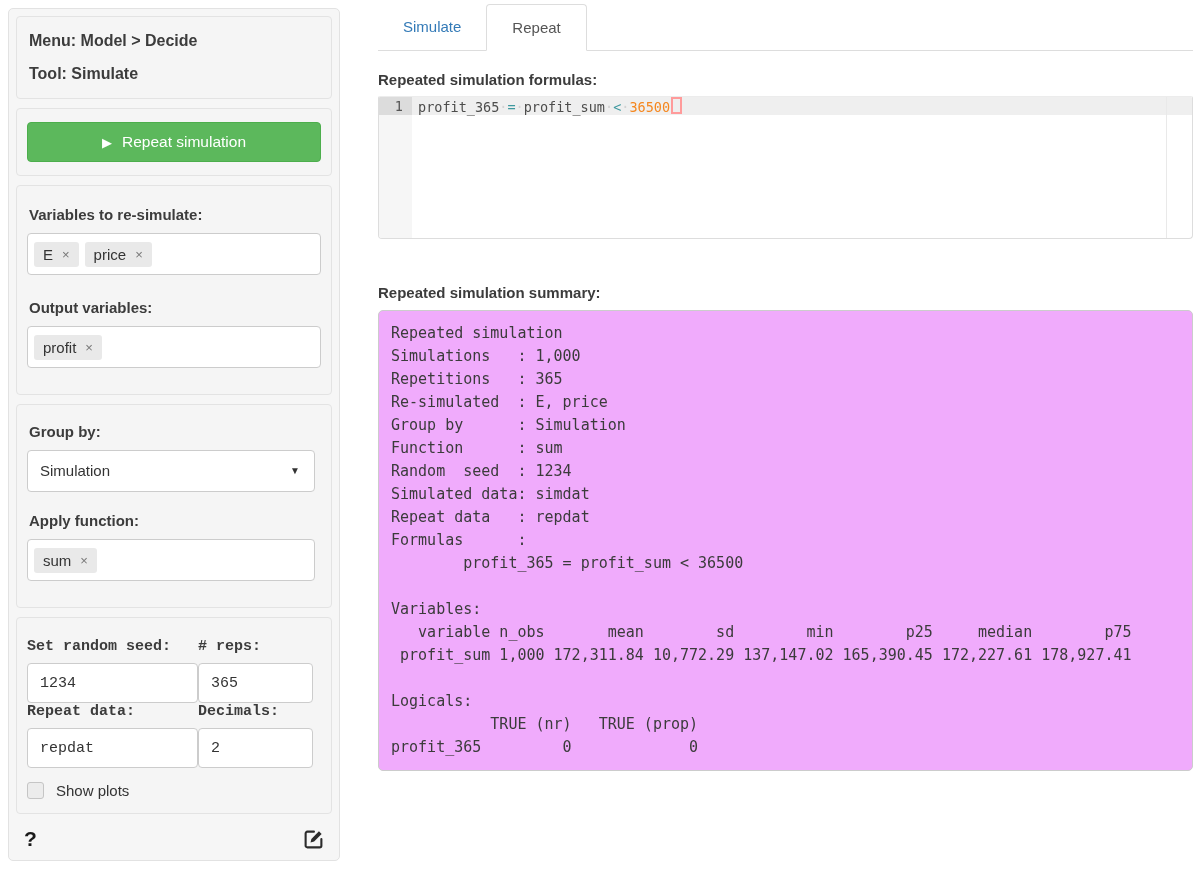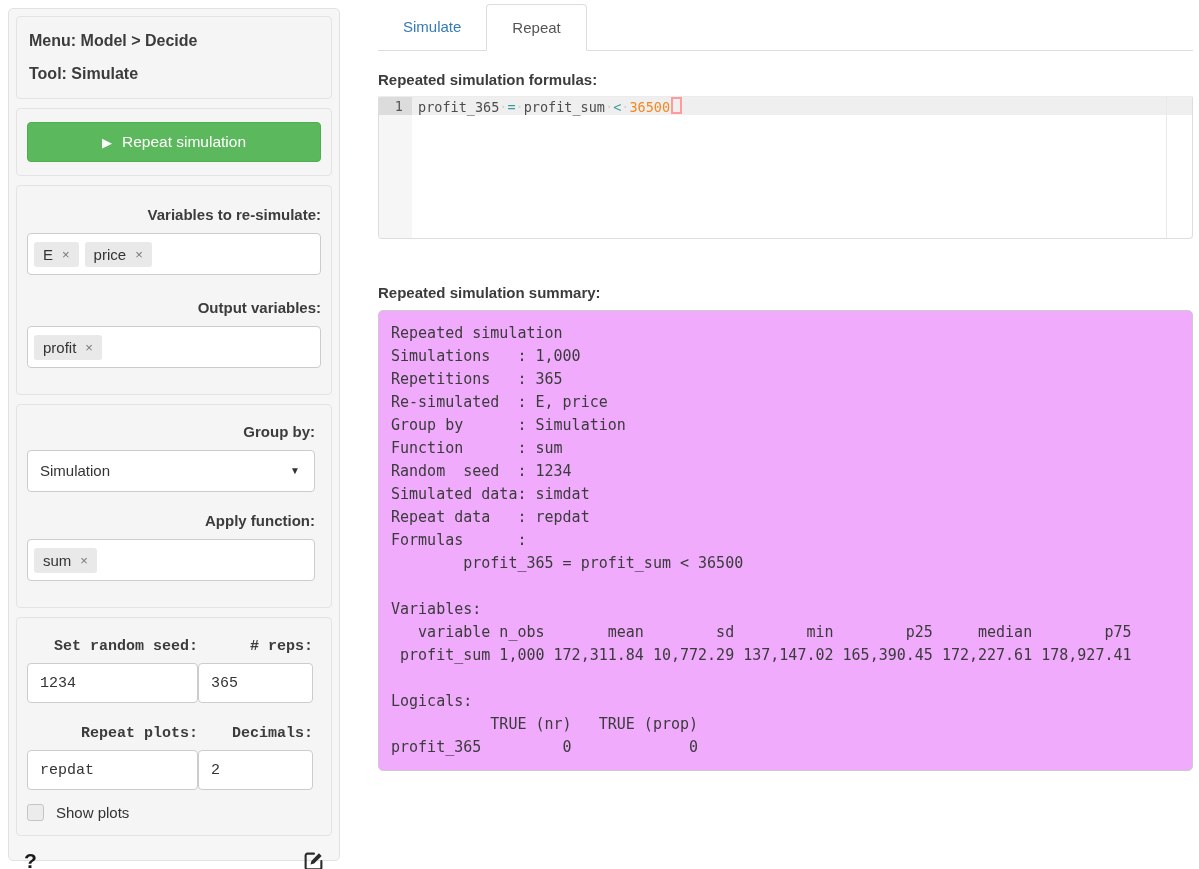--- a/index.html
+++ b/index.html
@@ -18,40 +18,40 @@
 
   .swell-btn { padding:13px 10px; }
   .btn-green { display:flex; align-items:center; justify-content:center; gap:10px;
                width:100%; height:40px; background:var(--green,#5cb85c);
                border:1px solid var(--green-border,#4cae4c); border-radius:4px;
                color:#fff; font-size:15.5px; cursor:pointer; font-family:inherit; }
   .play { font-size:13px; line-height:1; }
 
   .swell-form { padding:20px 10px 26px 10px; }
   .swell-form2 { padding:18px 16px 26px 10px; }
-  .flabel { font-weight:bold; font-size:15px; color:#3c3c3c; margin:0 0 10px 2px;text-align:right; }
+  .flabel { font-weight:bold; font-size:15px; color:#3c3c3c; margin:0 0 10px 2px; }
   .tagbox { background:#fff; border:1px solid #ccc; border-radius:4px; height:40px;
             display:flex; align-items:center; padding:0 6px; gap:6px; }
   .tagbox.mb { margin-bottom:24px; }
   .tag { background:#e9e9e9; border-radius:3px; padding:4px 9px; font-size:15px;
          color:#333; display:inline-flex; align-items:center; gap:9px; white-space:nowrap; }
   .tag .x { color:#777; font-size:13px; cursor:pointer; }
 
   .selectbox { position:relative; background:#fff; border:1px solid #ccc; border-radius:4px;
                height:40px; line-height:40px; padding:0 12px; font-size:15px; color:#333;
                cursor:pointer; margin-bottom:20px; }
   .selectbox .caret { position:absolute; right:14px; top:0; line-height:40px;
                       font-size:10px; color:#333; }
 
   .grid2 { display:flex; gap:0;font-family:Liberation Mono, monospace; }
   .col-l { width:171px; } .col-r { width:115px; }
   .tinput { width:100%; height:40px; border:1px solid #ccc; border-radius:4px;
             padding:0 12px; box-sizing:border-box; font-size:15px; color:#333;
             font-family:inherit; background:#fff; }
-  .row-gap { margin-bottom:22px; }
+  .row-gap { margin-bottom:0; }
   .chkrow { display:flex; align-items:center; gap:12px; margin-top:14px; }
   .chk { width:15px; height:15px; background:#ececec; border:1px solid #c5c5c5;
          border-radius:3px; cursor:pointer; }
   .chklabel { font-size:15px; color:#333; }
 
   .iconrow { display:flex; justify-content:space-between; align-items:center;
              padding:4px 8px 0 8px; }
   .qmark { font-size:21px; font-weight:800; color:#1a1a1a; cursor:pointer; }
   .editsvg { cursor:pointer; display:block; }
 
@@ -148,21 +148,21 @@
     <div class="swell" style="padding:20px 10px 14px 10px;">
       <div class="grid2 row-gap" style="margin-bottom:8px;">
         <div class="col-l flabel" style="margin:0;">Set random seed:</div>
         <div class="col-r flabel" style="margin:0;"># reps:</div>
       </div>
       <div class="grid2 row-gap">
         <div class="col-l"><input class="tinput" value="1234" style=""></div>
         <div class="col-r"><input class="tinput" value="365" style=""></div>
       </div>
       <div class="grid2" style="margin-bottom:8px;">
-        <div class="col-l flabel" style="margin:0;">Repeat plots:</div>
+        <div class="col-l flabel" style="margin:0;">Repeat data:</div>
         <div class="col-r flabel" style="margin:0;">Decimals:</div>
       </div>
       <div class="grid2">
         <div class="col-l"><input class="tinput" value="repdat" style=""></div>
         <div class="col-r"><input class="tinput" value="2" style=""></div>
       </div>
       <div class="chkrow">
         <div class="chk"></div>
         <div class="chklabel">Show plots</div>
       </div>

